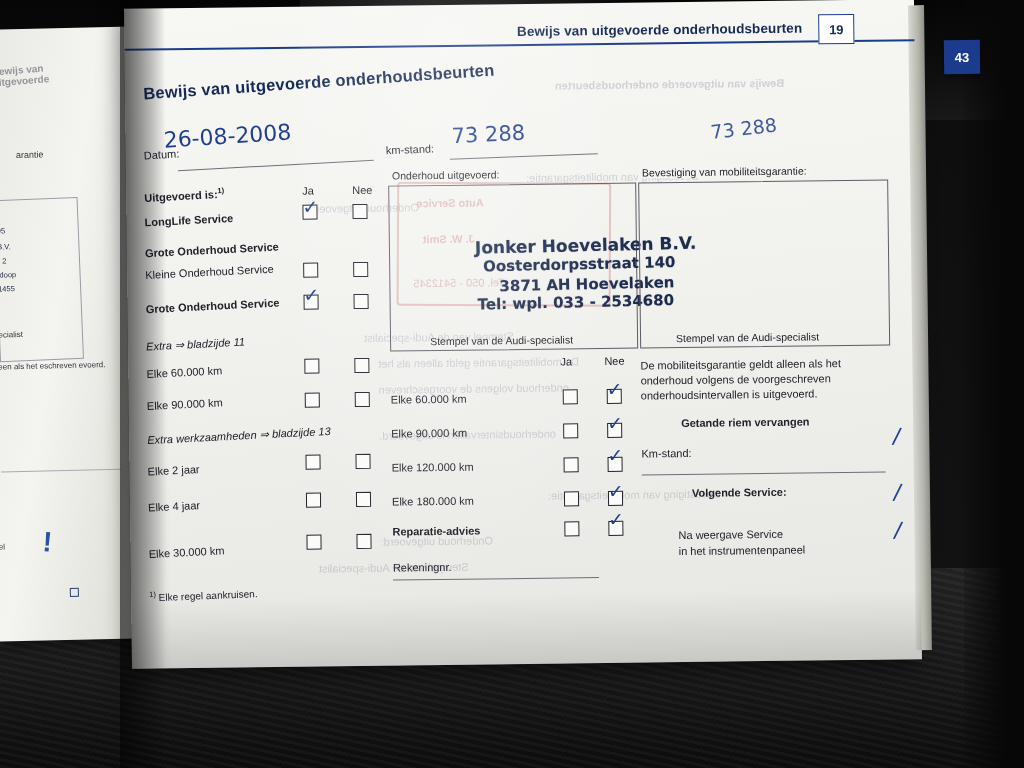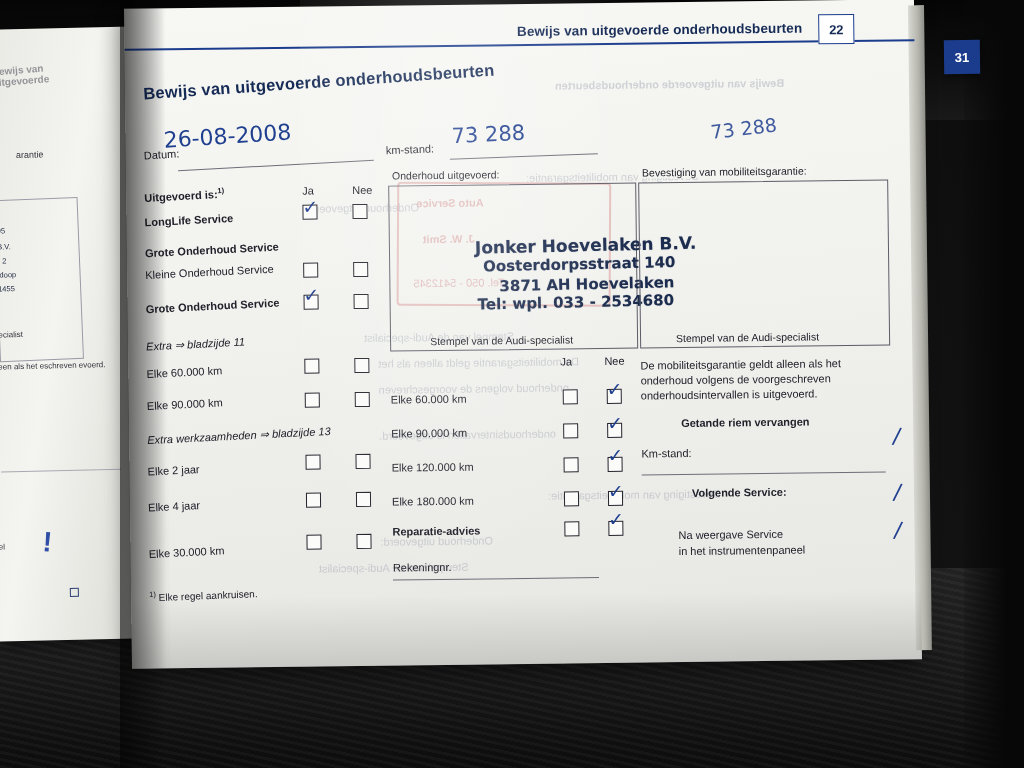--- a/index.html
+++ b/index.html
@@ -353,21 +353,21 @@
     <div class="ghost" style="left:250px; top:530px;">Onderhoud uitgevoerd:</div>
     <div class="ghost" style="left:188px; top:556px;">Stempel van de Audi-specialist</div>
 
     <div class="ghost-red-box" style="left:270px; top:178px; width:210px; height:120px; border-radius:4px; transform:rotate(1deg);"></div>
     <div class="ghost-red" style="left:290px; top:192px; font-weight:bold;">Auto Service</div>
     <div class="ghost-red" style="left:296px; top:228px; font-weight:bold;">J. W. Smit</div>
     <div class="ghost-red" style="left:286px; top:272px;">Tel. 050 - 5412345</div>
 
     <div class="header-title">Bewijs van uitgevoerde onderhoudsbeurten</div>
     <div class="header-band"></div>
-    <div class="page-num-box">22</div>
+    <div class="page-num-box">19</div>
 
     <div class="doc-title">Bewijs van uitgevoerde onderhoudsbeurten</div>
 
     <div class="lbl" style="left:18px; top:140px; transform:rotate(-2.6deg);">Datum:</div>
     <div class="ul" style="left:52px; top:158px; width:196px; transform:rotate(-2.4deg);"></div>
     <div class="hand" style="left:38px; top:116px; font-size:22px; transform:rotate(-3deg);">26-08-2008</div>
 
     <div class="lbl" style="left:260px; top:138px; transform:rotate(-1.4deg);">km-stand:</div>
     <div class="ul" style="left:324px; top:152px; width:148px; transform:rotate(-1.4deg);"></div>
     <div class="hand" style="left:326px; top:118px; font-size:21px; transform:rotate(-2deg);">73 288</div>
@@ -476,17 +476,17 @@
     <div class="ul" style="left:262px; top:574px; width:206px;"></div>
 
     <div class="footnote" style="left:18px; top:580px; transform:rotate(-1.6deg);">
       <span class="sup">1)</span>
       <span>Elke regel aankruisen.</span>
     </div>
 
     <div class="page-shade-bottom"></div>
   </div>
 
-  <div class="tab-number">31</div>
+  <div class="tab-number">43</div>
 
   <div class="spine-shadow"></div>
   <div class="glare"></div>
 </div>
 
 </body></html>

